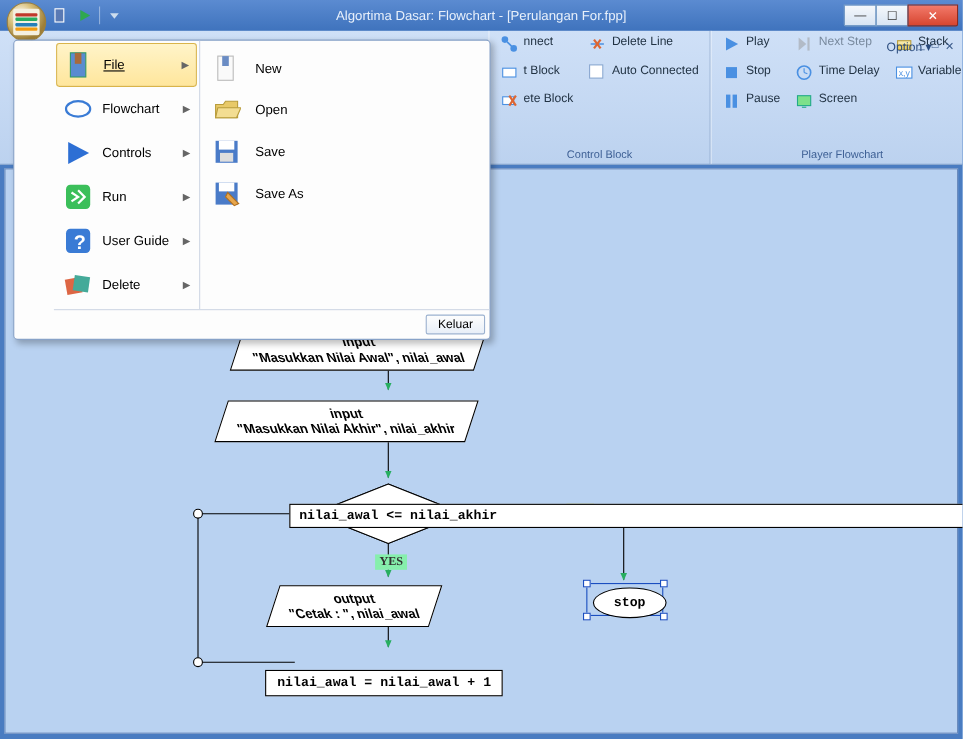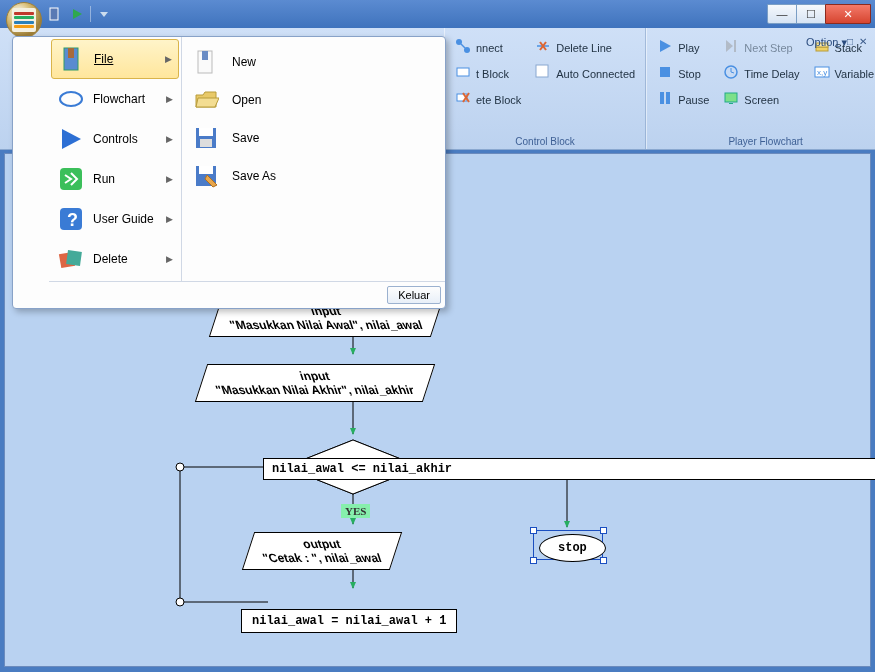--- a/index.html
+++ b/index.html
@@ -21,21 +21,21 @@
 
 .ribbon { height: 122px; background: linear-gradient(#cfe0f7, #bcd2ef); border-bottom: 1px solid #8aa8d0; display: flex; position: relative; }
 .ribbon .option-label { position: absolute; top: 8px; right: 28px; font-size: 11px; color: #2b4c7e; text-align: center; }
 .ribbon .mdi-controls { position: absolute; top: 8px; right: 6px; display: flex; gap: 2px; }
 .ribbon .mdi-controls span { width: 10px; height: 10px; font-size: 10px; color: #3a5a8a; }
 
 .ribbon-groups { display: flex; margin-left: 50px; height: 100%; }
 .ribbon-group { border-left: 1px solid rgba(255,255,255,.5); border-right: 1px solid rgba(120,150,190,.5); padding: 4px 8px 2px; display: flex; flex-direction: column; justify-content: space-between; }
 .ribbon-group .grp-body { display: grid; grid-template-columns: auto auto; gap: 4px 10px; font-size: 11px; color: #234; }
 .ribbon-group .grp-title { text-align: center; font-size: 10px; color: #3d5f94; padding-top: 2px; }
-.ribbon-btn { display: flex; align-items: flex-end; gap: 5px; height: 22px; padding: 0 2px; cursor: pointer; white-space: nowrap; }
+.ribbon-btn { display: flex; align-items: flex-start; gap: 5px; height: 22px; padding: 0 2px; cursor: pointer; white-space: nowrap; }
 .ribbon-btn .ic { width: 16px; height: 16px; }
 
 .mini-nav { position: absolute; bottom: 2px; right: 4px; font-size: 11px; color: #3a5a8a; display: flex; gap: 2px; }
 
 .canvas-shell { border: 1px solid #6b8bbd; margin: 3px 4px 4px 4px; height: 514px; background: #b9d2f1; position: relative; }
 .canvas { position: absolute; inset: 0; }
 
 
 .app-menu { position: absolute; top: 36px; left: 12px; z-index: 100; background: #fdfdfd; border: 1px solid #88a2c8; box-shadow: 3px 3px 6px rgba(0,0,0,.25); border-radius: 4px; width: 434px; padding-left: 36px; }
 .app-menu-body { display: flex; }
@@ -85,20 +85,21 @@
           <polygon points="3,2 12,7 3,12" fill="#2fa84f"></polygon>
         </svg>
       </div>
     <div class="qat-icon" style="border-left:1px solid rgba(255,255,255,.4);height:16px;width:1px"></div>
     <div class="qat-icon">
         <svg width="10" height="10">
           <polygon points="1,3 9,3 5,8" fill="#cde"></polygon>
         </svg>
       </div>
   </div>
+  <div class="title-text">Algortima Dasar: Flowchart - [Perulangan For.fpp]</div>
   <div class="win-controls">
     <div class="win-btn min">—</div>
     <div class="win-btn">☐</div>
     <div class="win-btn close">✕</div>
   </div>
 </div>
 
 <div class="orb">
   <div class="orb-inner">
     <div class="ln" style="background:#c0392b"></div>

